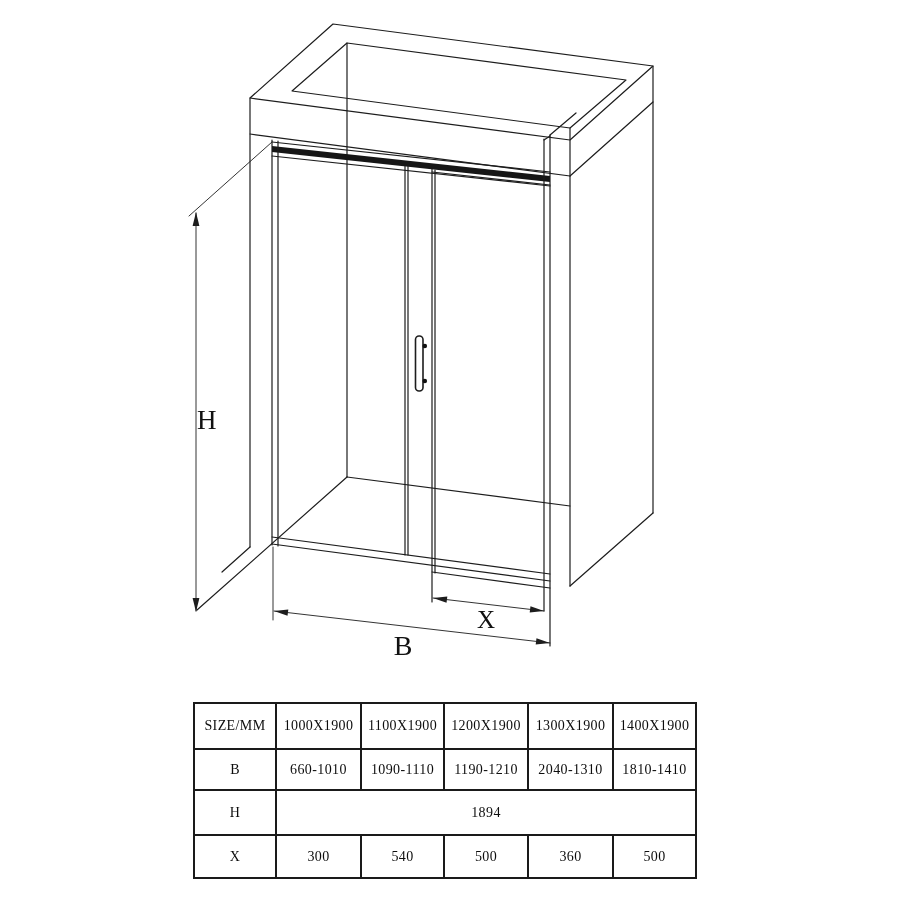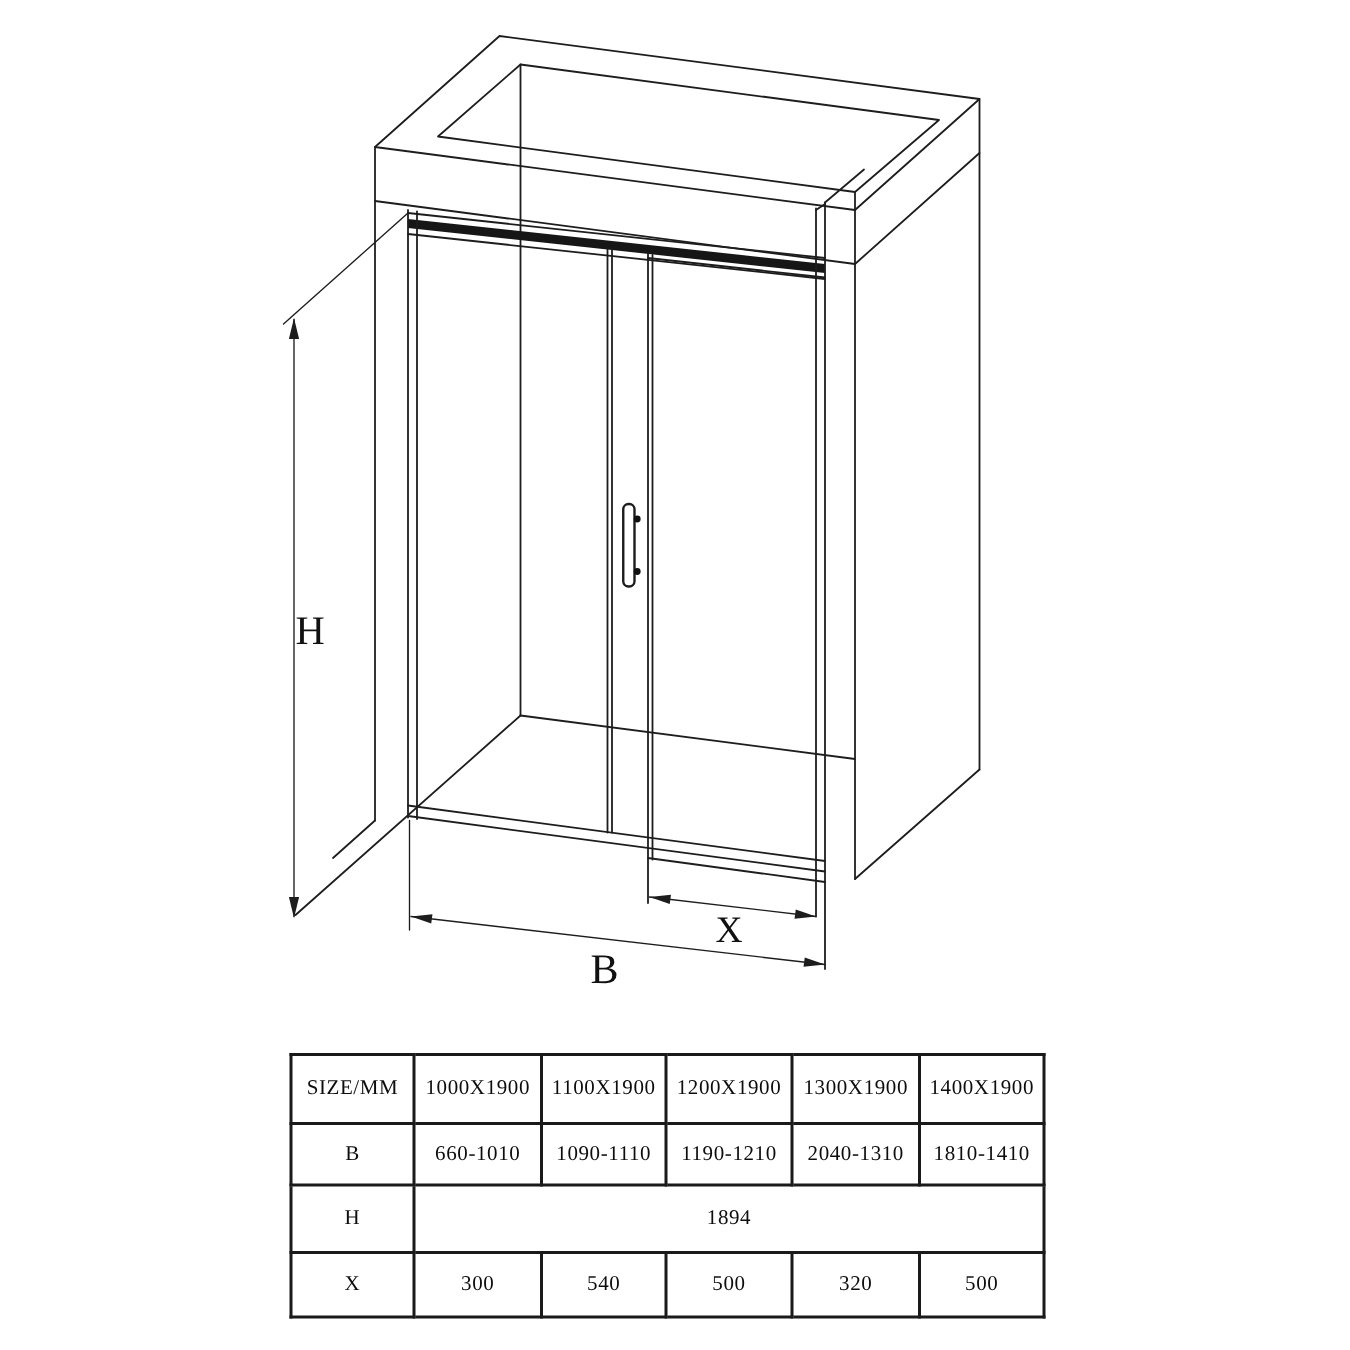--- a/index.html
+++ b/index.html
@@ -142,19 +142,19 @@
       </tr>
       <tr class="r2">
         <td>H</td>
         <td colspan="5">1894</td>
       </tr>
       <tr class="r3">
         <td>X</td>
         <td>300</td>
         <td>540</td>
         <td>500</td>
-        <td>320</td>
+        <td>360</td>
         <td>500</td>
       </tr>
     </tbody>
   </table>
 
 </div>
 
 </body></html>

